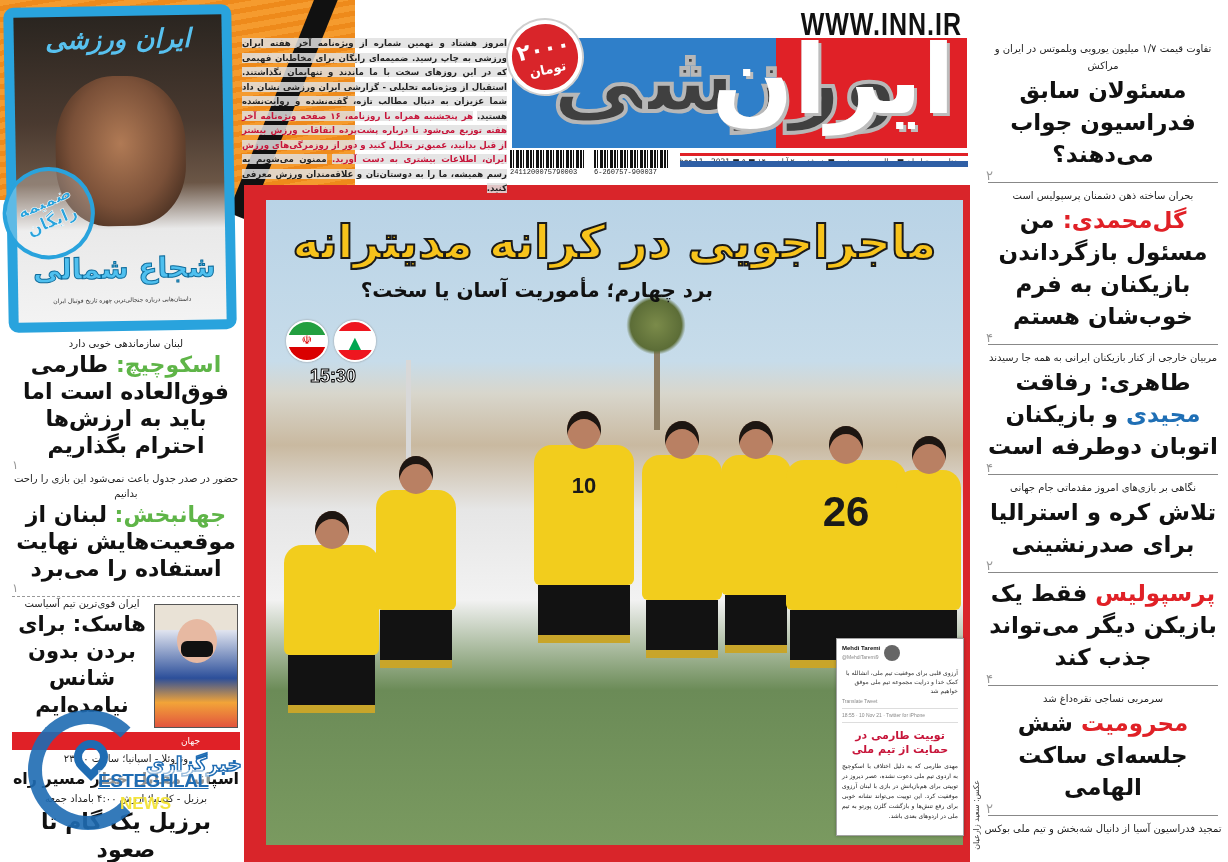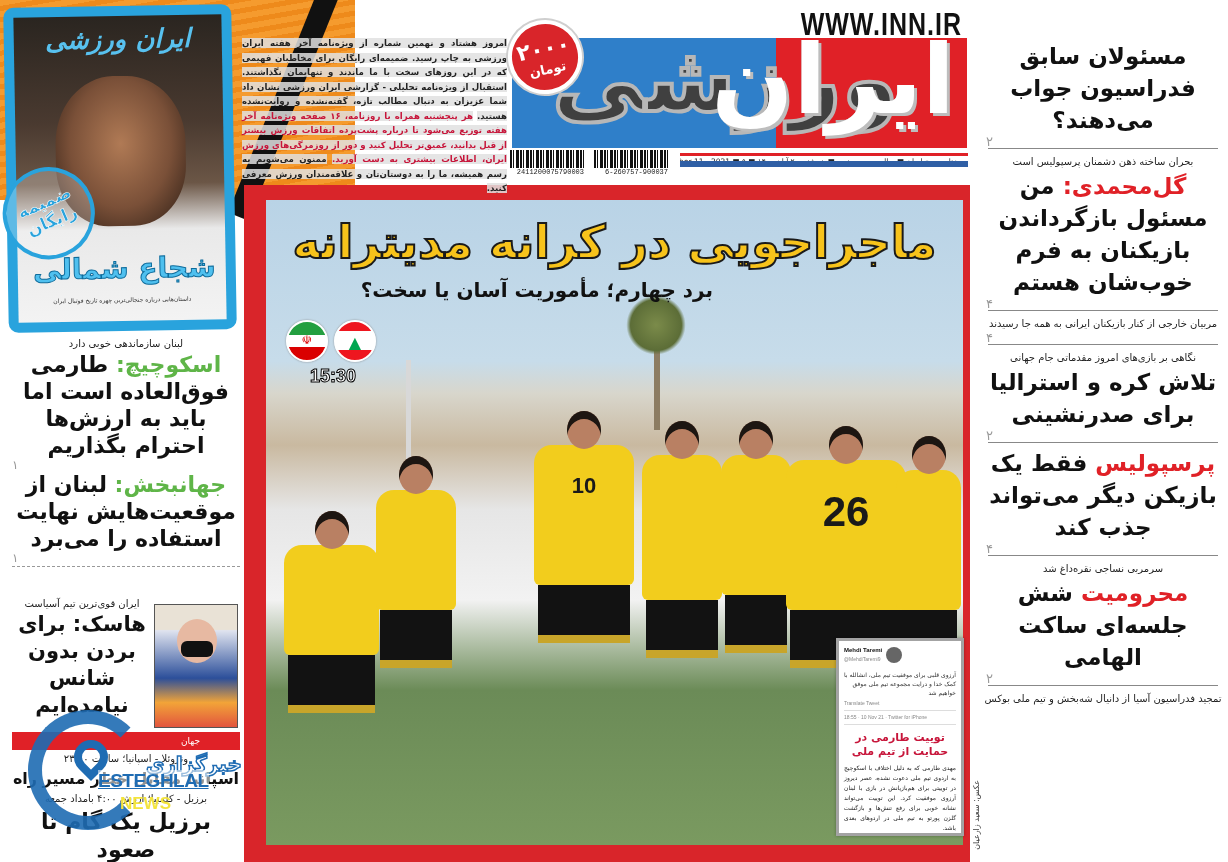--- a/index.html
+++ b/index.html
@@ -13,21 +13,21 @@
   .logo-blue { position: absolute; left: 0; top: 0; width: 60%; height: 100%; background: #2f7fc9; }
   .logo-red { position: absolute; right: 0; top: 0; width: 42%; height: 100%; background: #e02127; }
   .logo-text-main { position: absolute; right: 12px; top: -6px; font-family: "DejaVu Sans", sans-serif; font-weight: 900; font-size: 96px; color: #fff; line-height: 1; text-shadow: 0 0 0 #aaa, 3px 3px 0 #bdbdbd; letter-spacing: -4px; }
   .logo-text-sub { position: absolute; left: 40px; top: -4px; font-family: "DejaVu Sans", sans-serif; font-weight: 900; font-size: 92px; color: #404040; line-height: 1; -webkit-text-stroke: 4px #b7b7b7; letter-spacing: -4px; }
   .price-badge { position: absolute; left: 8px; top: 20px; width: 74px; height: 74px; border-radius: 50%; background: #d9252a; border: 4px solid #fff; box-shadow: 0 0 0 2px #cfcfcf; color: #fff; text-align: center; z-index: 3; transform: rotate(-12deg); }
   .price-badge .amount { font-weight: 900; font-size: 22px; line-height: 1; margin-top: 14px; display: block; }
   .price-badge .currency { font-weight: 700; font-size: 13px; display: block; margin-top: 2px; }
 
   .dateline { position: absolute; left: 180px; top: 153px; width: 288px; height: 14px; border-top: 3px solid #e02127; border-bottom: 6px solid #2f5fa5; font-size: 7.5px; line-height: 11px; color: #222; white-space: nowrap; overflow: hidden; padding-right: 4px; }
   .barcodes { position: absolute; left: 10px; top: 150px; width: 170px; height: 30px; display: flex; gap: 10px; direction: ltr; }
-  .barcode { display: flex; flex-direction: column; align-items: flex-end; }
+  .barcode { display: flex; flex-direction: column; align-items: flex-start; }
   .barcode .bars { height: 18px; width: 74px; background: repeating-linear-gradient(90deg, #111 0 2px, #fff 2px 3px, #111 3px 4px, #fff 4px 6px, #111 6px 9px, #fff 9px 10px); }
   .barcode .num { font-family: "Liberation Mono", monospace; font-size: 7px; color: #222; }
 
   
   .promo-bg { position: absolute; left: 0; top: 0; width: 355px; height: 200px; background: repeating-linear-gradient(170deg, #f59b2e 0 6px, #ee8a1b 6px 11px); }
   .promo-black-stripe { position: absolute; left: 318px; top: -10px; width: 22px; height: 240px; background: #111; transform: rotate(22deg); transform-origin: top left; }
   .promo-text { position: absolute; left: 242px; top: 36px; width: 265px; font-size: 8.6px; line-height: 14.5px; text-align: justify; font-weight: 700; color: #222; z-index: 2; }
   .promo-text .hl { color: #c7153a; }
   .promo-text .p-bg { background: rgba(225,225,225,0.85); }
 
@@ -89,21 +89,21 @@
   .palm { position: absolute; left: 360px; top: 95px; width: 60px; height: 130px; }
   .palm .trunk { position: absolute; left: 28px; top: 45px; width: 6px; height: 90px; background: #8c7c62; }
   .palm .leaves { position: absolute; left: 0; top: 0; width: 60px; height: 60px; border-radius: 50%; background: radial-gradient(circle, #7b8b4a 0%, #5c6d37 60%, transparent 70%); }
   .pole { position: absolute; left: 140px; top: 160px; width: 5px; height: 100px; background: #d8d8d8; }
 
   .player { position: absolute; border-radius: 18px 18px 6px 6px; background: #f2cd1d; }
   .player::before { content: ""; position: absolute; left: 50%; top: -34px; width: 34px; height: 38px; margin-left: -17px; border-radius: 50%; background: #b98063; box-shadow: inset 0 8px 0 #1d1612; }
   .player .shorts { position: absolute; left: 4px; right: 4px; bottom: -58px; height: 58px; background: #121212; border-bottom: 8px solid #c8a52a; }
   .player .num { position: absolute; left: 0; right: 0; top: 28px; text-align: center; font-family: "Liberation Sans", sans-serif; font-weight: 900; color: #1a1a1a; direction: ltr; }
 
-  .tweet-card { position: absolute; left: 836px; top: 638px; width: 128px; height: 198px; background: #fff; border: 3px solid #a3a3a3; box-shadow: 0 0 3px rgba(0,0,0,0.3); padding: 5px; z-index: 4; font-size: 5.5px; line-height: 9px; color: #333; }
+  .tweet-card { position: absolute; left: 836px; top: 638px; width: 128px; height: 198px; background: #fff; border: 1px solid #a3a3a3; box-shadow: 0 0 3px rgba(0,0,0,0.3); padding: 5px; z-index: 4; font-size: 5.5px; line-height: 9px; color: #333; }
   .tw-head { display: flex; flex-direction: row-reverse; align-items: center; gap: 4px; direction: ltr; justify-content: flex-end; }
   .tw-avatar { width: 16px; height: 16px; border-radius: 50%; background: #666; }
   .tw-name { font-family: "Liberation Sans", sans-serif; font-weight: 700; font-size: 6px; color: #111; }
   .tw-handle { font-family: "Liberation Sans", sans-serif; font-size: 5px; color: #888; }
   .tw-body { margin-top: 6px; text-align: right; font-size: 6px; line-height: 9px; }
   .tw-meta { direction: ltr; text-align: left; font-family: "Liberation Sans", sans-serif; font-size: 5px; color: #888; margin-top: 2px; border-bottom: 1px solid #ddd; padding-bottom: 2px; }
   .tw-title { text-align: center; font-weight: 900; font-size: 11px; line-height: 14px; color: #c7153a; margin: 6px 0 4px; }
   .tw-desc { text-align: justify; font-size: 6px; line-height: 10px; color: #222; }
 
   .photo-credit { position: absolute; left: 972px; top: 780px; width: 12px; font-size: 8px; color: #333; writing-mode: vertical-rl; transform: rotate(180deg); }
@@ -227,20 +227,21 @@
 <div class="left-col">
   <div>
     <div class="kicker">لبنان سازماندهی خوبی دارد</div>
     <div class="hl-big">
       <span class="hl-green">اسکوچیچ:</span>
       <span>طارمی فوق‌العاده است اما باید به ارزش‌ها احترام بگذاریم</span>
     </div>
     <div class="page-no">۱</div>
   </div>
   <div>
+    <div class="kicker">حضور در صدر جدول باعث نمی‌شود این بازی را راحت بدانیم</div>
     <div class="hl-big">
       <span class="hl-green">جهانبخش:</span>
       <span>لبنان از موقعیت‌هایش نهایت استفاده را می‌برد</span>
     </div>
     <div class="page-no">۱</div>
     <div class="rule dashed"></div>
   </div>
 </div>
 
 <div class="hask-box">
@@ -268,35 +269,41 @@
 <div class="watermark">
   <div class="wm-circle"></div>
   <div class="wm-pin"></div>
   <div class="wm-fa">خبرگزاری</div>
   <div class="wm-en1">ESTEGHLAL</div>
   <div class="wm-en2">NEWS</div>
 </div>
 
 <div class="right-col">
   <div>
+    <div class="kicker">تفاوت قیمت ۱/۷ میلیون یورویی ویلموتس در ایران و مراکش</div>
     <div class="hl-big">مسئولان سابق فدراسیون جواب می‌دهند؟</div>
     <div class="page-no">۲</div>
     <div class="rule"></div>
   </div>
   <div>
     <div class="kicker">بحران ساخته ذهن دشمنان پرسپولیس است</div>
     <div class="hl-big">
       <span class="hl-red">گل‌محمدی:</span>
       <span>من مسئول بازگرداندن بازیکنان به فرم خوب‌شان هستم</span>
     </div>
     <div class="page-no">۴</div>
     <div class="rule"></div>
   </div>
   <div>
     <div class="kicker">مربیان خارجی از کنار بازیکنان ایرانی به همه جا رسیدند</div>
+    <div class="hl-big">
+      <span>طاهری: رفاقت</span>
+      <span class="hl-blue">مجیدی</span>
+      <span>و بازیکنان اتوبان دوطرفه است</span>
+    </div>
     <div class="page-no">۴</div>
     <div class="rule"></div>
   </div>
   <div>
     <div class="kicker">نگاهی بر بازی‌های امروز مقدماتی جام جهانی</div>
     <div class="hl-big">تلاش کره و استرالیا برای صدرنشینی</div>
     <div class="page-no">۲</div>
     <div class="rule"></div>
   </div>
   <div>

